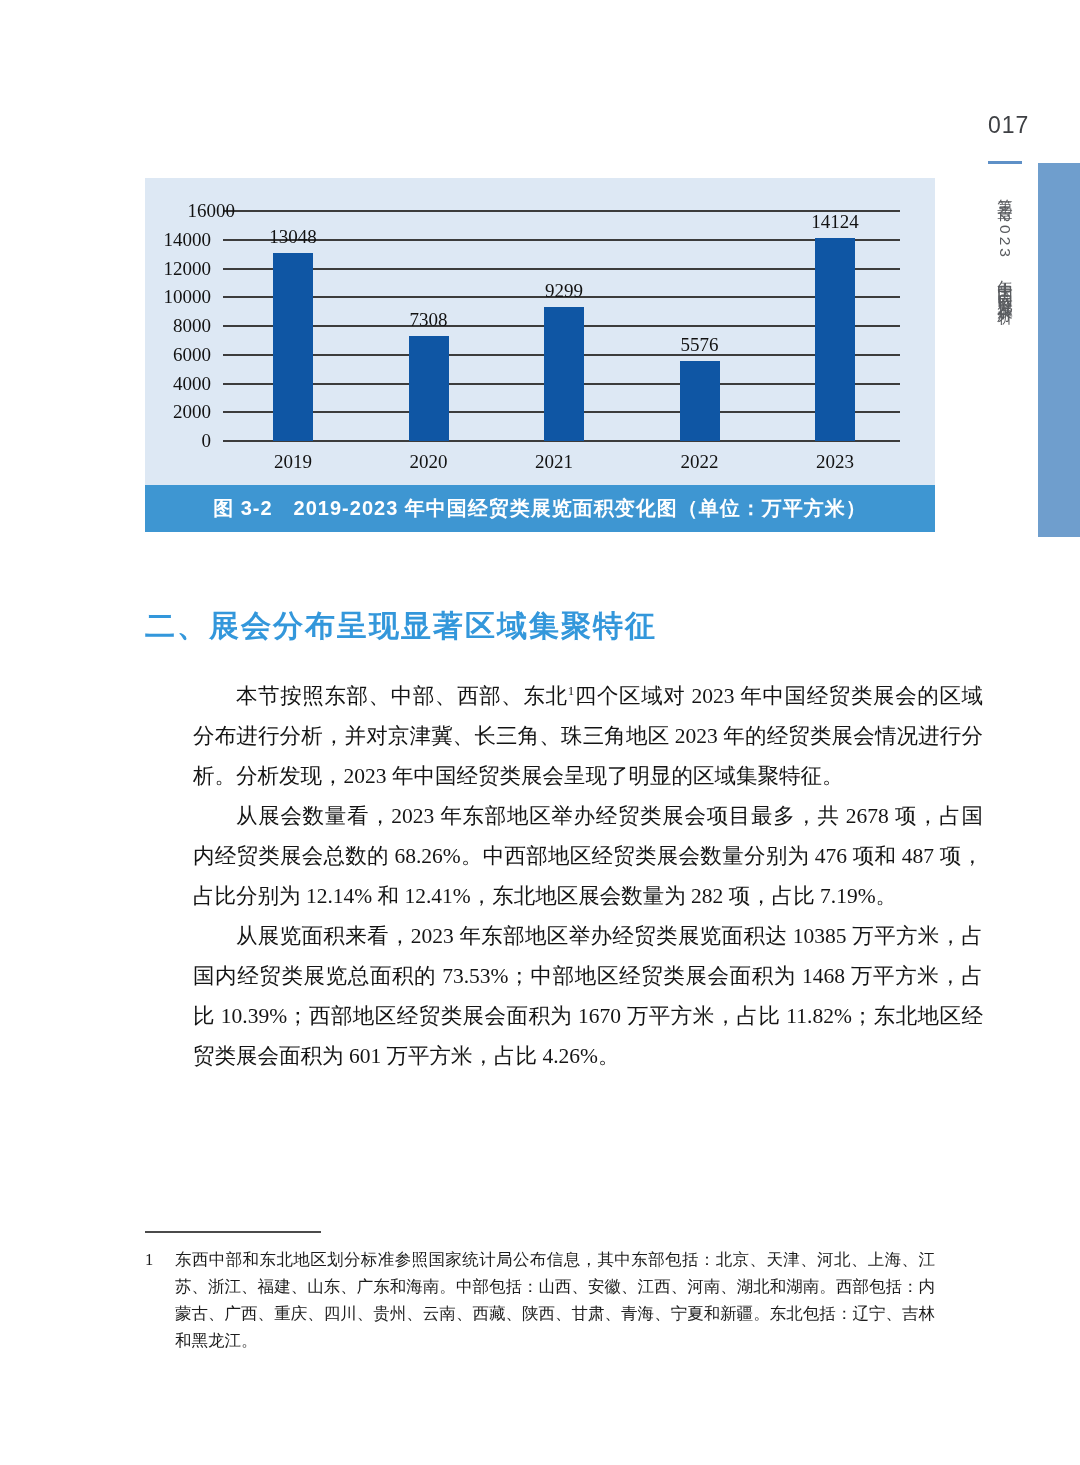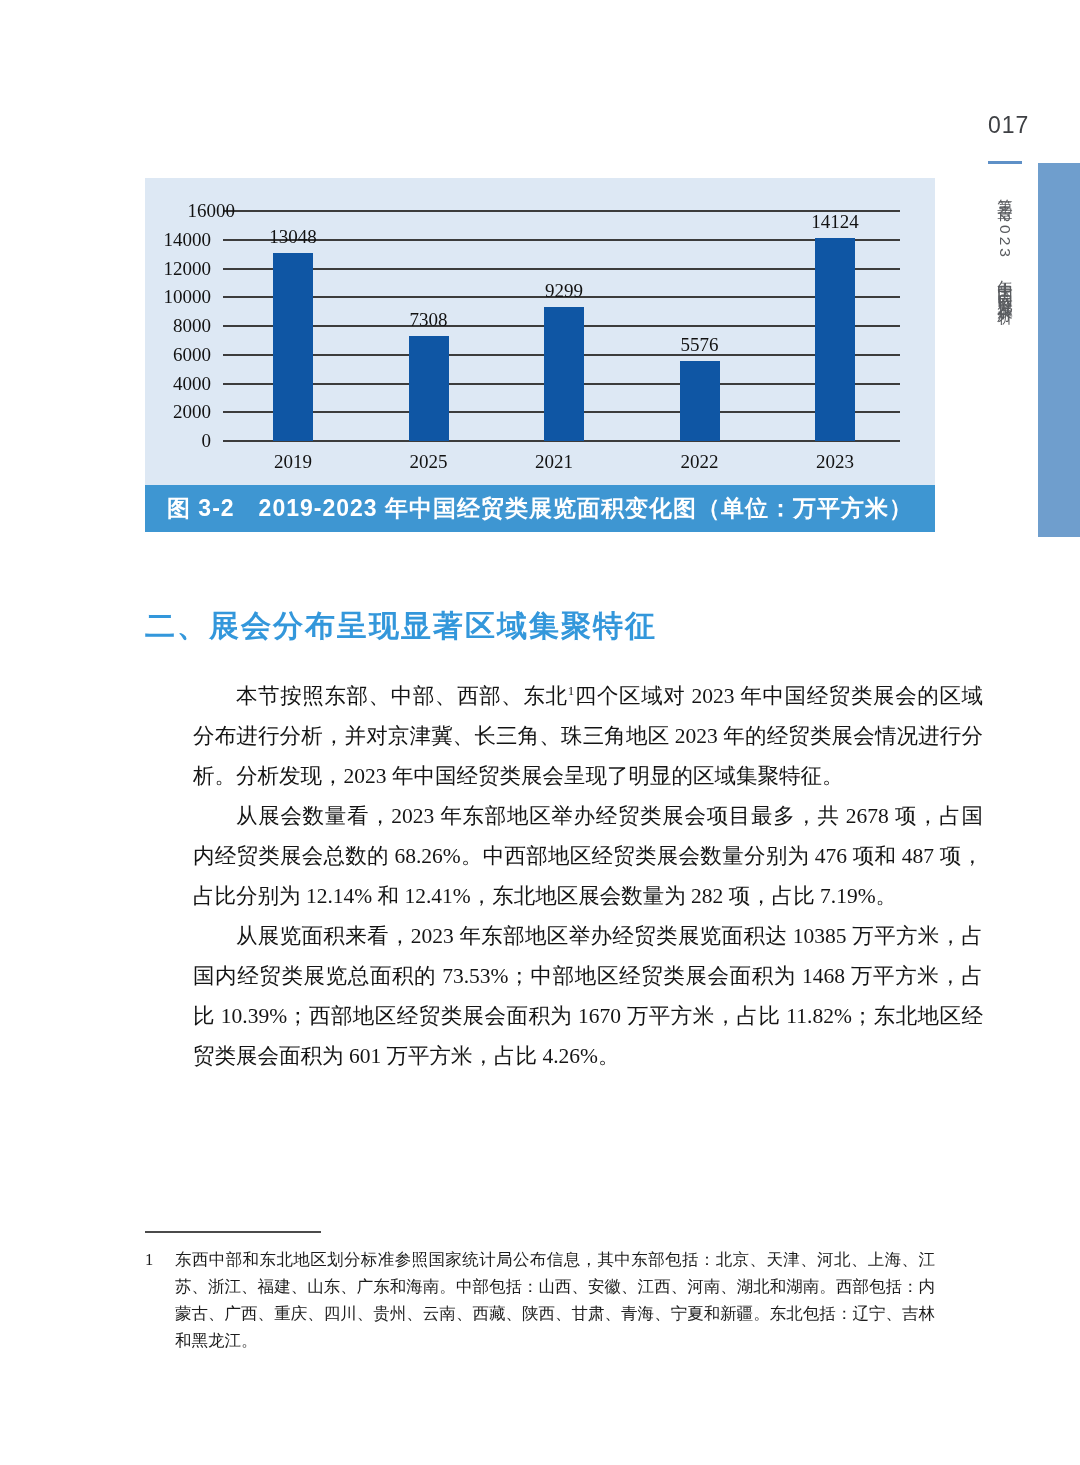--- a/index.html
+++ b/index.html
@@ -40,21 +40,21 @@
     position:absolute; width:100px; text-align:center;
     font-size:19px; line-height:22px; color:#121212;
   }
   .xtick{
     position:absolute; width:100px; text-align:center; top:273px;
     font-size:19px; line-height:22px; color:#121212;
   }
   .chart-caption{
     width:790px; height:47px; background:#3e96d2; color:#ffffff;
     display:flex; align-items:center; justify-content:center;
-    font-family:"Liberation Sans", sans-serif; font-size:23px; font-weight:bold;
+    font-family:"Liberation Sans", sans-serif; font-size:20px; font-weight:bold;
     letter-spacing:1px;
   }
 
   
   .section-heading{
     position:absolute; left:145px; top:606px;
     font-family:Liberation Sans, sans-serif; font-weight:bold;
     font-size:30px; color:#3397db; letter-spacing:2px;
   }
   .body-text{
@@ -103,21 +103,21 @@
         <div class="ytick" style="top: 78.5px;">12000</div>
         <div class="gridline" style="top: 60.75px;"></div>
         <div class="ytick" style="top: 49.75px;">14000</div>
         <div class="gridline" style="top: 32px;"></div>
         <div class="ytick" style="top: 21px; margin-left: 24px;">16000</div>
         <div class="bar" style="background: rgb(15, 86, 164); left: 128px; top: 75.435px; height: 187.565px;"></div>
         <div class="bar-value" style="left: 98px; top: 48.435px;">13048</div>
         <div class="xtick" style="left: 98px;">2019</div>
         <div class="bar" style="background: rgb(15, 86, 164); left: 263.5px; top: 157.947px; height: 105.052px;"></div>
         <div class="bar-value" style="left: 233.5px; top: 130.947px;">7308</div>
-        <div class="xtick" style="left: 233.5px;">2025</div>
+        <div class="xtick" style="left: 233.5px;">2020</div>
         <div class="bar" style="background: rgb(15, 86, 164); left: 399px; top: 129.327px; height: 133.673px;"></div>
         <div class="bar-value" style="left: 369px; top: 102.327px;">9299</div>
         <div class="xtick" style="left: 359px;">2021</div>
         <div class="bar" style="background: rgb(15, 86, 164); left: 534.5px; top: 182.845px; height: 80.155px;"></div>
         <div class="bar-value" style="left: 504.5px; top: 155.845px;">5576</div>
         <div class="xtick" style="left: 504.5px;">2022</div>
         <div class="bar" style="background: rgb(15, 86, 164); left: 670px; top: 59.9675px; height: 203.032px;"></div>
         <div class="bar-value" style="left: 640px; top: 32.9675px;">14124</div>
         <div class="xtick" style="left: 640px;">2023</div>
       </div>

